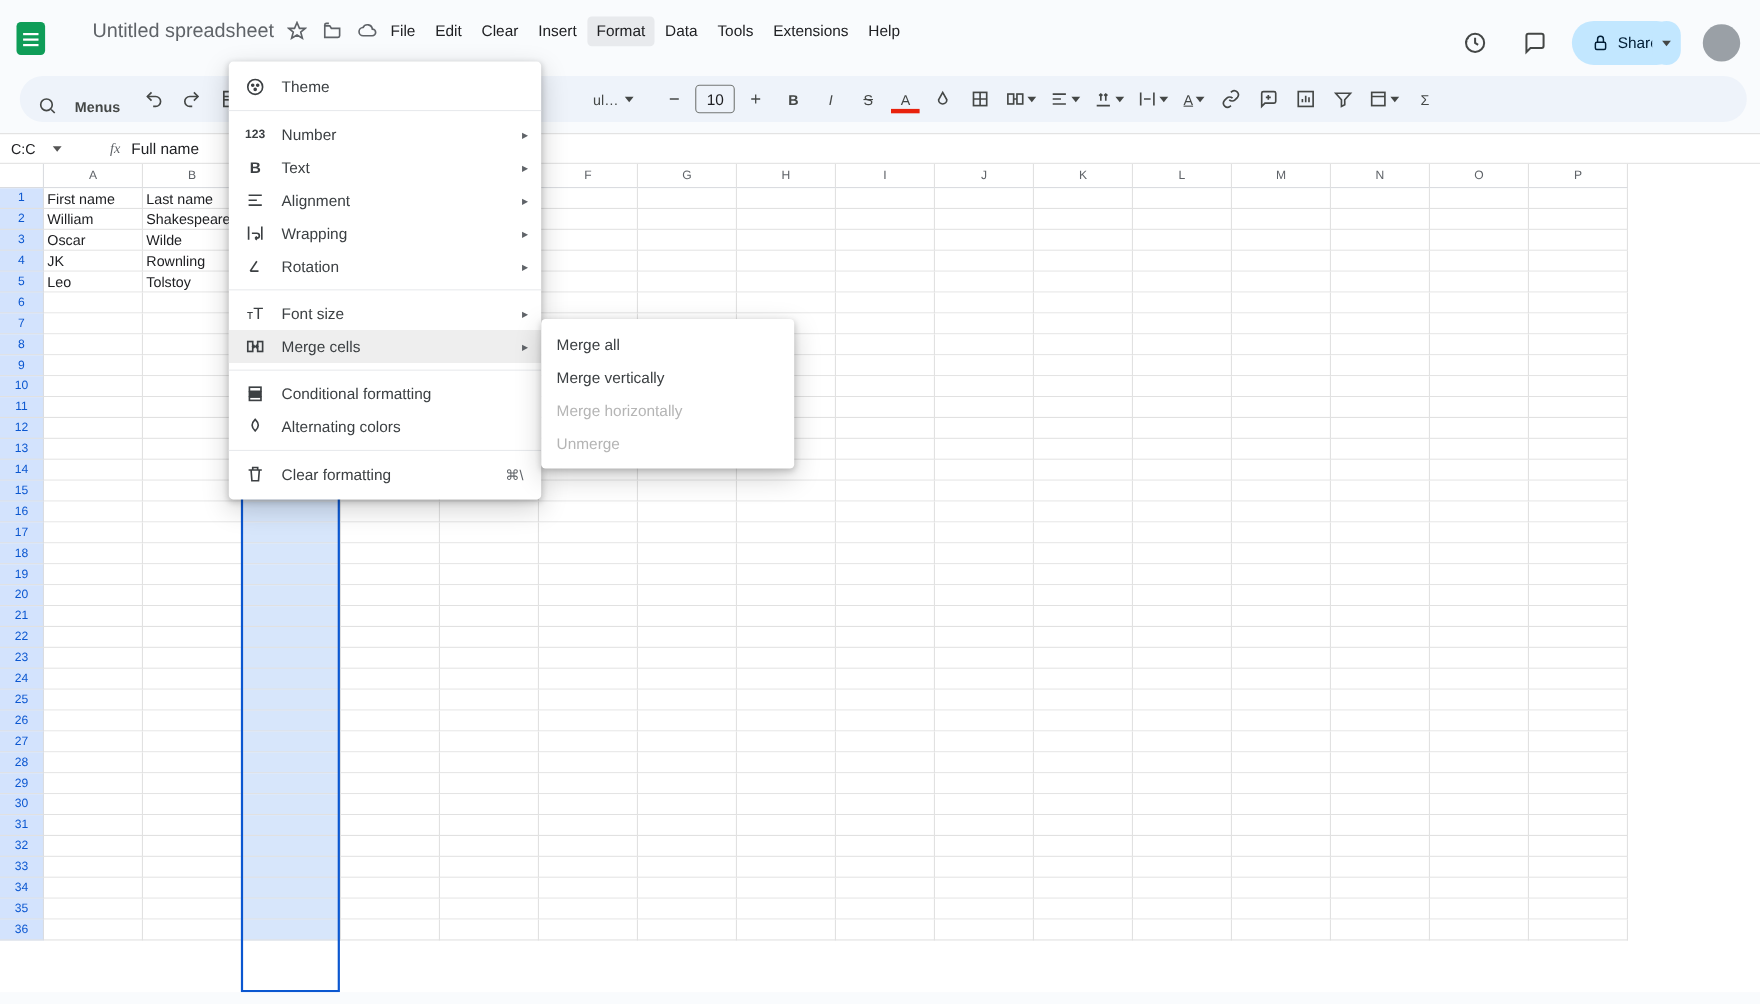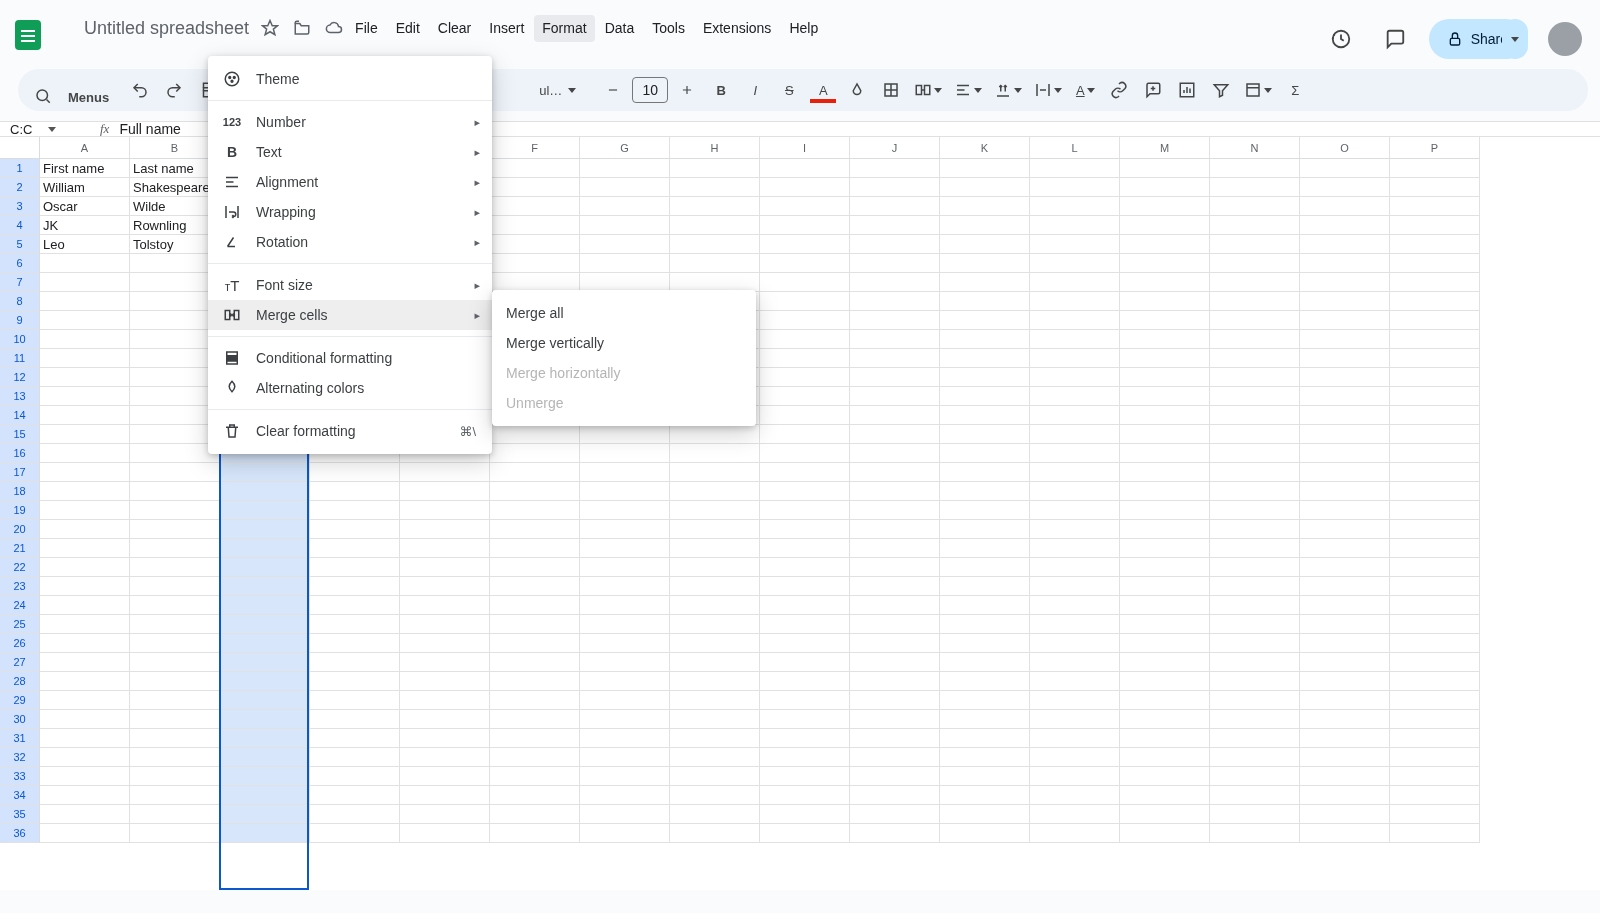--- a/index.html
+++ b/index.html
@@ -37,21 +37,21 @@
   .toolbar .tb { height:30px; min-width:30px; padding:0 4px; display:flex; align-items:center; justify-content:center; border-radius:4px; }
   .toolbar .search { display:flex; align-items:flex-end; gap:16px; padding:0 12px 0 6px; height:30px;font-weight:bold; }
   .fontname{ display:flex; align-items:center; gap:6px; padding:0 4px;}
   .fontsize-box { border:1px solid #747775; border-radius:4px; height:26px; width:36px; display:flex; align-items:center; justify-content:center; font-size:14px; color:#202124;}
   .tb.withdrop{ gap:2px;}
   .dd-caret{border-left:4px solid transparent;border-right:4px solid transparent;border-top:5px solid #444746;width:0;height:0;}
   .underline-red{position:relative;}
   .underline-red::after{content:"";position:absolute;left:2px;right:2px;bottom:2px;height:4px;background:#e8210c;}
 
   
-  .fbar{ display:flex; align-items:center; height:16px; background:#fff; border-top:1px solid #e0e0e0; border-bottom:1px solid #e0e0e0; margin-top:10px; }
+  .fbar{ display:flex; align-items:center; height:28px; background:#fff; border-top:1px solid #e0e0e0; border-bottom:1px solid #e0e0e0; margin-top:10px; }
   .namebox{ width:86px; padding-left:10px; font-size:13px; color:#202124; display:flex; align-items:center; gap:16px;}
   .namebox .caret{border-left:4px solid transparent;border-right:4px solid transparent;border-top:5px solid #555;}
   .fx{ color:#5f6368; font-style:italic; padding:0 8px 0 14px; font-family: "Times New Roman", serif;}
   .fbar-input{ font-size:14px; padding-left:2px; }
 
   
   .grid{ position:relative; background:#fff; height: calc(913px - 160px); overflow:hidden;}
   .colheads{ display:flex; position:sticky; top:0; background:#fff;}
   .corner{ width:40px; height:22px; border-right:1px solid #dadce0; border-bottom:1px solid #dadce0; background:#fff;}
   .ch{ width:90px; height:22px; border-right:1px solid #e1e1e1; border-bottom:1px solid #dadce0; text-align:center; font-size:11px; color:#5f6368; line-height:22px;}
@@ -68,21 +68,21 @@
   .menu-pop{ position:absolute; background:#fff; border-radius:4px; box-shadow:0 2px 6px rgba(0,0,0,.2),0 8px 24px rgba(0,0,0,.18); padding:8px 0; font-size:14px; color:#3c4043; z-index:50;}
   .mi{ height:30px; display:flex; align-items:center; padding:0 16px 0 14px; gap:14px; position:relative;}
   .mi.hover{ background:#eeeeee;}
   .mi.disabled{ color:#b5b5b5;}
   .mi .mi-ico{ width:20px; display:flex; justify-content:center; color:#3c4043;}
   .mi .arrow{ position:absolute; right:12px; color:#5f6368; font-size:11px;}
   .msep{ height:1px; background:#e8eaed; margin:6px 0;}
   .mi .short{ margin-left:auto; color:#5f6368; font-size:13px;}
 
   .format-menu{ left:208px; top:56px; width:284px; }
-  .sub-menu{ left:492px; top:290px; width:264px; }
+  .sub-menu{ left:492px; top:290px; width:230px; }
 
 </style>
 </head>
 <body>
 
 <div class="titlebar"></div>
 
 <div class="header">
   <div class="logo">
     <div class="box">

